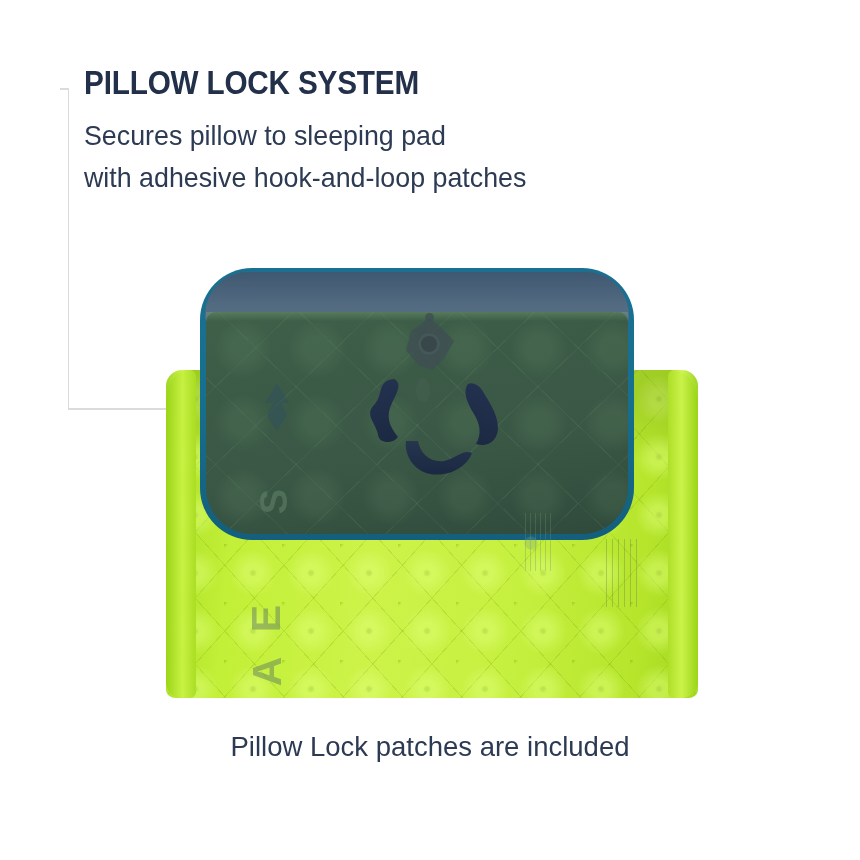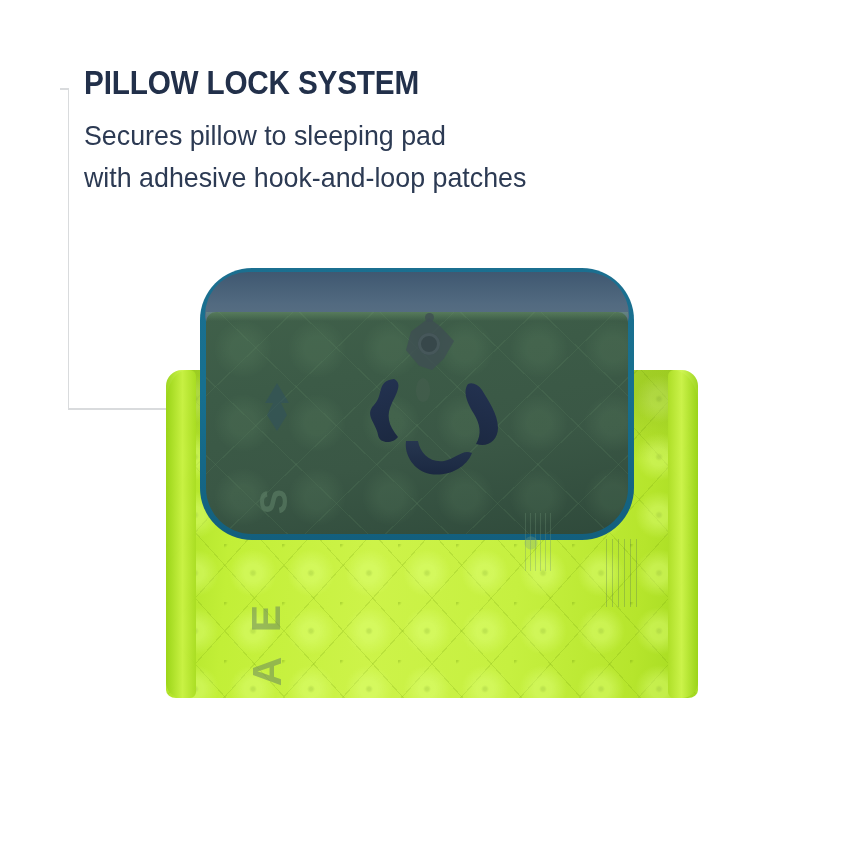--- a/index.html
+++ b/index.html
@@ -188,14 +188,15 @@
 
   <div class="pil-logo">
     <svg viewBox="0 0 42 50" width="42" height="50" aria-hidden="true">
       <path d="M21 1 L33 21 L25 21 L31 33 L21 49 L11 33 L17 21 L9 21 Z" fill="#2e4f62" opacity="0.85"></path>
     </svg>
   </div>
   <div class="pil-letter-s">S</div>
   <div class="pil-fineprint"></div>
   <div class="pil-mark"></div>
 
+  <div class="caption cap1">Pillow Lock patches are included</div>
 
 </div>
 
 </body></html>

